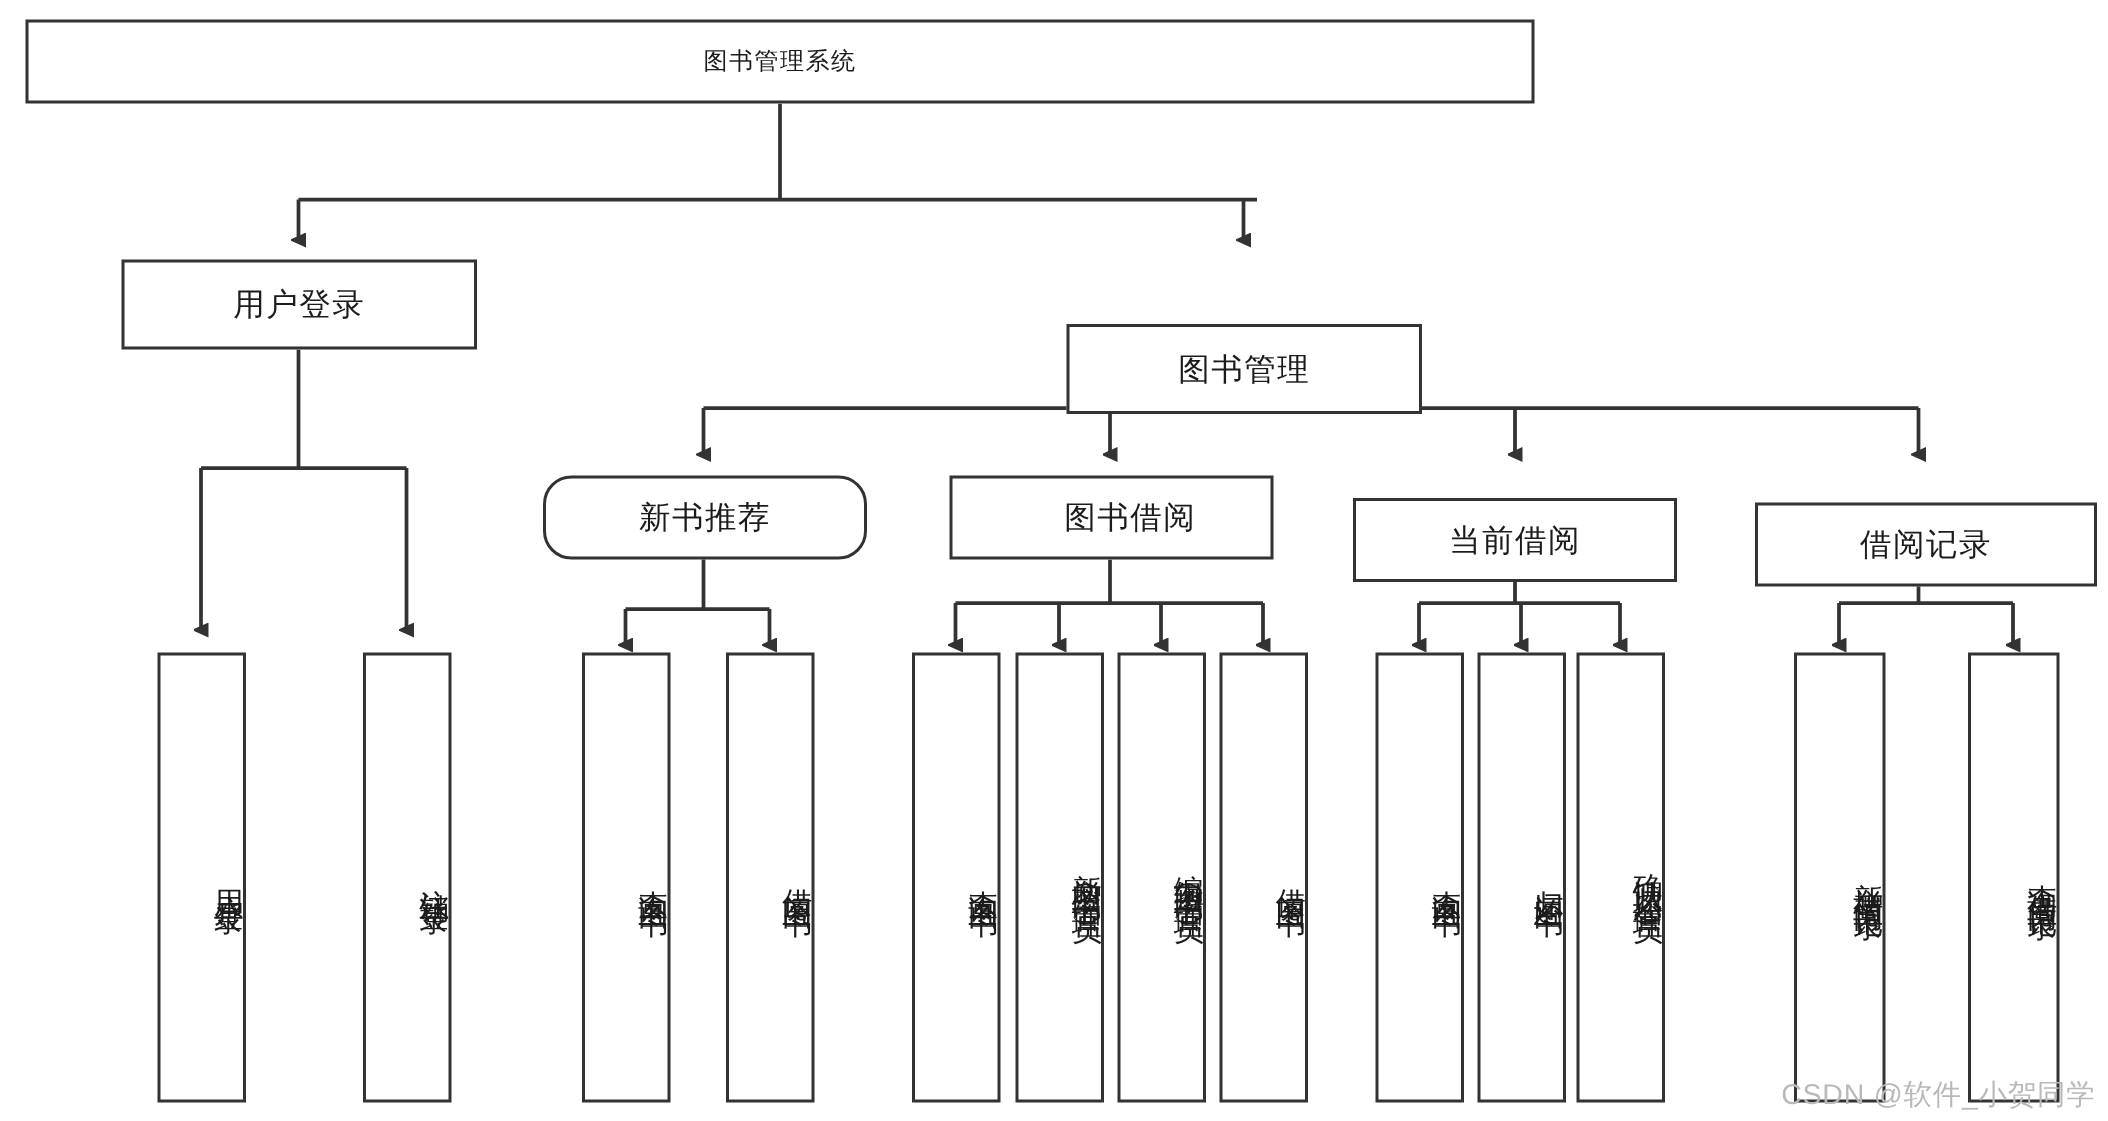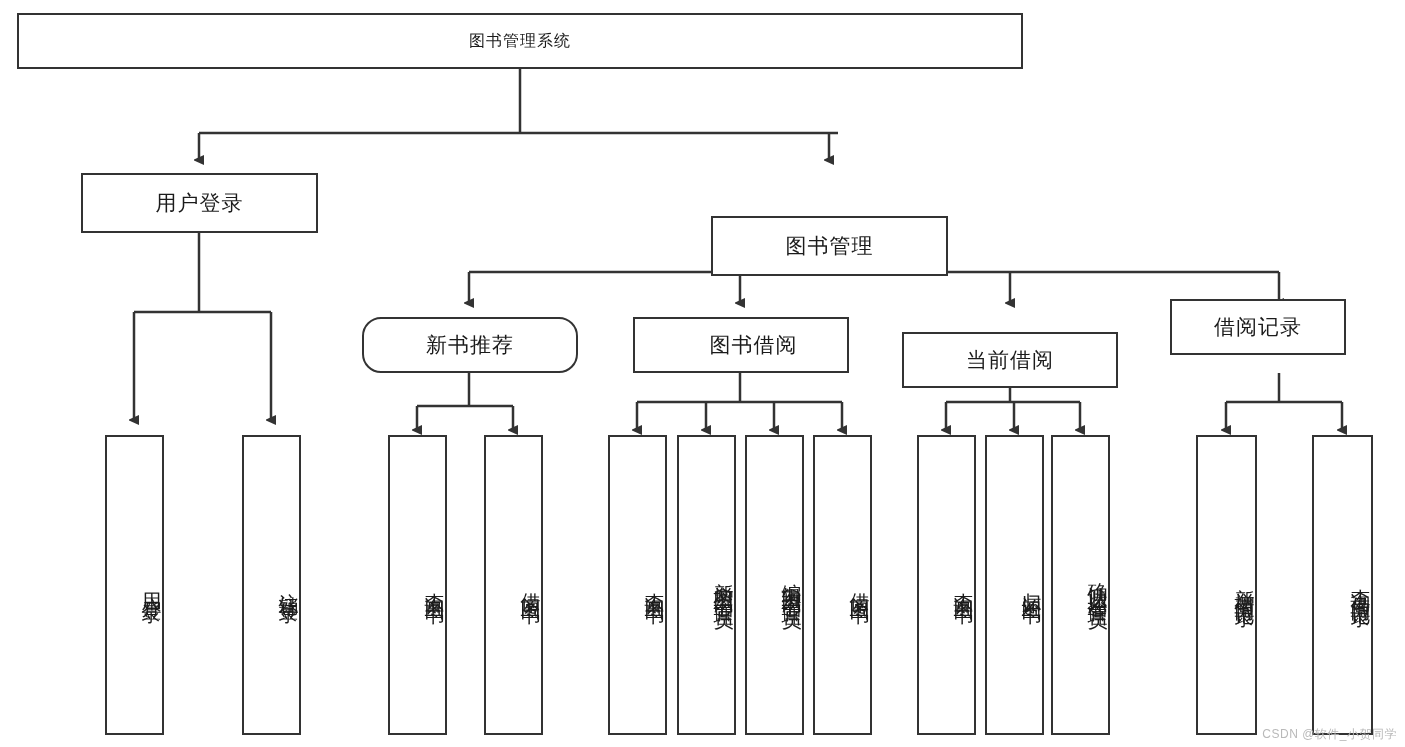--- a/index.html
+++ b/index.html
@@ -56,21 +56,21 @@
   .node.vert .vlabel {
     display: block;
   }
   .node.root {
     font-size: 16px;
   }
   .watermark {
     position: absolute;
     right: 8px;
     bottom: 4px;
-    font-size: 12px;
+    font-size: 19px;
     color: #b9b9b9;
     z-index: 5;
     white-space: nowrap;
     letter-spacing: 0.5px;
   }
 </style>
 </head>
 <body>
 
 <div id="canvas">
@@ -138,21 +138,21 @@
 
   <div class="node horiz" style="left:362px; top:317px; width:216px; height:56px;border-radius:19px;">
     <span>新书推荐</span>
   </div>
   <div class="node horiz" style="left:633px; top:317px; width:216px; height:56px;padding-left:25px;">
     <span>图书借阅</span>
   </div>
   <div class="node horiz" style="left:902px; top:332px; width:216px; height:56px;">
     <span>当前借阅</span>
   </div>
-  <div class="node horiz" style="left:1170px; top:299px; width:176px; height:56px;">
+  <div class="node horiz" style="left:1170px; top:335px; width:228px; height:56px;">
     <span>借阅记录</span>
   </div>
 
   <div class="node vert" style="left:105px; top:435px; width:59px; height:300px;">
     <span class="vlabel">用户登录</span>
   </div>
   <div class="node vert" style="left:242px; top:435px; width:59px; height:300px;">
     <span class="vlabel">注销登录</span>
   </div>
 

